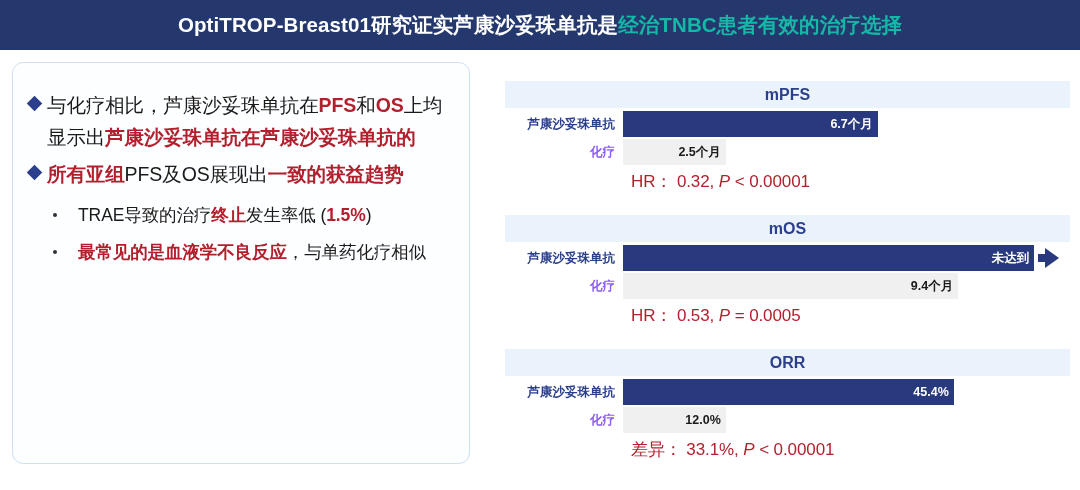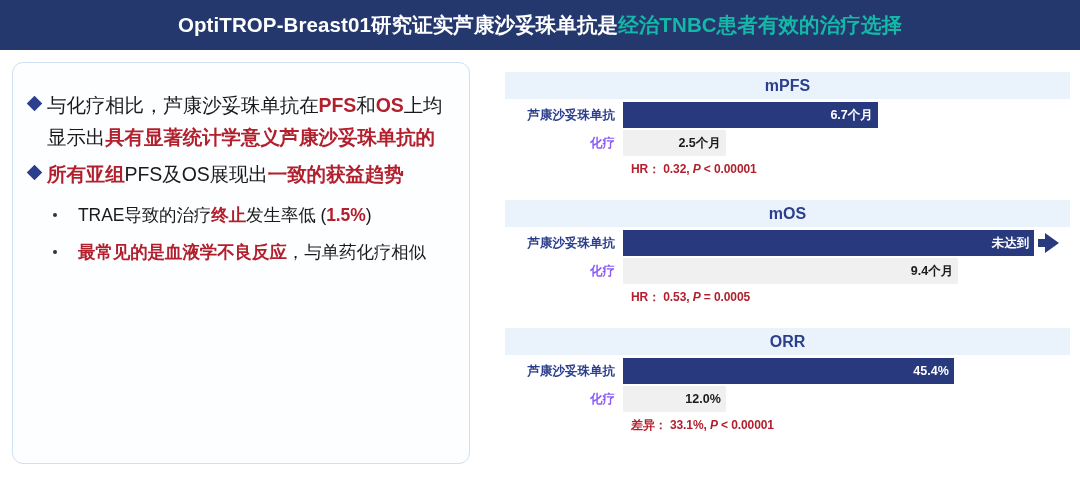--- a/index.html
+++ b/index.html
@@ -45,21 +45,21 @@
   .sub-list { margin: 10px 0 0 26px; }
   .sub-row { display: flex; align-items: flex-start; margin-bottom: 7px; }
   .dot {
     flex: 0 0 auto; width: 4px; height: 4px; border-radius: 50%;
     background: #333; margin: 13px 9px 0 0;
   }
   .sub-text { font-size: 17.5px; line-height: 30px; color: #1a1a1a; flex: 1; letter-spacing: -.1px; margin-left: 12px; }
   .sub-text .r { color: #b21f2d; font-weight: bold; }
 
   
-  .charts { position: absolute; left: 505px; top: 72px; width: 565px; }
+  .charts { position: absolute; left: 505px; top: 81px; width: 565px; }
   .chart-card { margin-bottom: 22px; }
   .chart-head {
     background: #eaf2fc; height: 27px;
     display: flex; align-items: center; justify-content: center;
   }
   .chart-title { font-size: 16px; font-weight: bold; color: #2b3f8c; }
 
   .bar-row { display: flex; align-items: center; height: 24px; margin-top: 4px; }
   .row-label {
     flex: 0 0 118px; text-align: right; padding-right: 8px;
@@ -80,40 +80,40 @@
   .arrow-cap {
     position: absolute; top: 3px; width: 0; height: 0;
     border-top: 10px solid transparent; border-bottom: 10px solid transparent;
     border-left: 14px solid #28397d;
   }
   .arrow-stem {
     position: absolute; top: 9px; height: 8px; width: 8px; background: #28397d;
   }
   .stat-line {
     margin-top: 6px; padding-left: 126px;
-    font-size: 12px; font-weight: bold; color: #b21f2d; letter-spacing: -.1px;
+    font-size: 17px; font-weight: normal; color: #b21f2d; letter-spacing: -.1px;
   }
   .stat-line i { font-style: italic; }
 </style>
 </head>
 <body>
 
 <div id="slide">
 
   <div class="title-bar">
     <div class="title-text">
       <span>OptiTROP-Breast01研究证实芦康沙妥珠单抗是</span><span class="hl">经治TNBC患者有效的治疗选择</span>
     </div>
   </div>
 
   <div class="left-panel">
     <div id="bullets">
         <div class="bullet-row">
           <span class="diamond"></span>
-          <div class="bullet-text"><span>与化疗相比，芦康沙妥珠单抗在</span><span class="r">PFS</span><span>和</span><span class="r">OS</span><span>上均显示出</span><span class="r">具有显著统计学意义</span><span class="r">芦康沙妥珠单抗的</span></div>
+          <div class="bullet-text"><span>与化疗相比，芦康沙妥珠单抗在</span><span class="r">PFS</span><span>和</span><span class="r">OS</span><span>上均显示出</span><span class="r">芦康沙妥珠单抗在</span><span class="r">芦康沙妥珠单抗的</span></div>
         </div>
         <div class="bullet-row">
           <span class="diamond"></span>
           <div class="bullet-text"><span class="r">所有亚组</span><span>PFS及OS展现出</span><span class="r">一致的获益趋势</span></div>
         </div>
       </div>
     <div class="sub-list" id="subbullets">
         <div class="sub-row">
           <span class="dot"></span>
           <div class="sub-text"><span>TRAE导致的治疗</span><span class="r">终止</span><span>发生率低 (</span><span class="r">1.5%</span><span>)</span></div>

